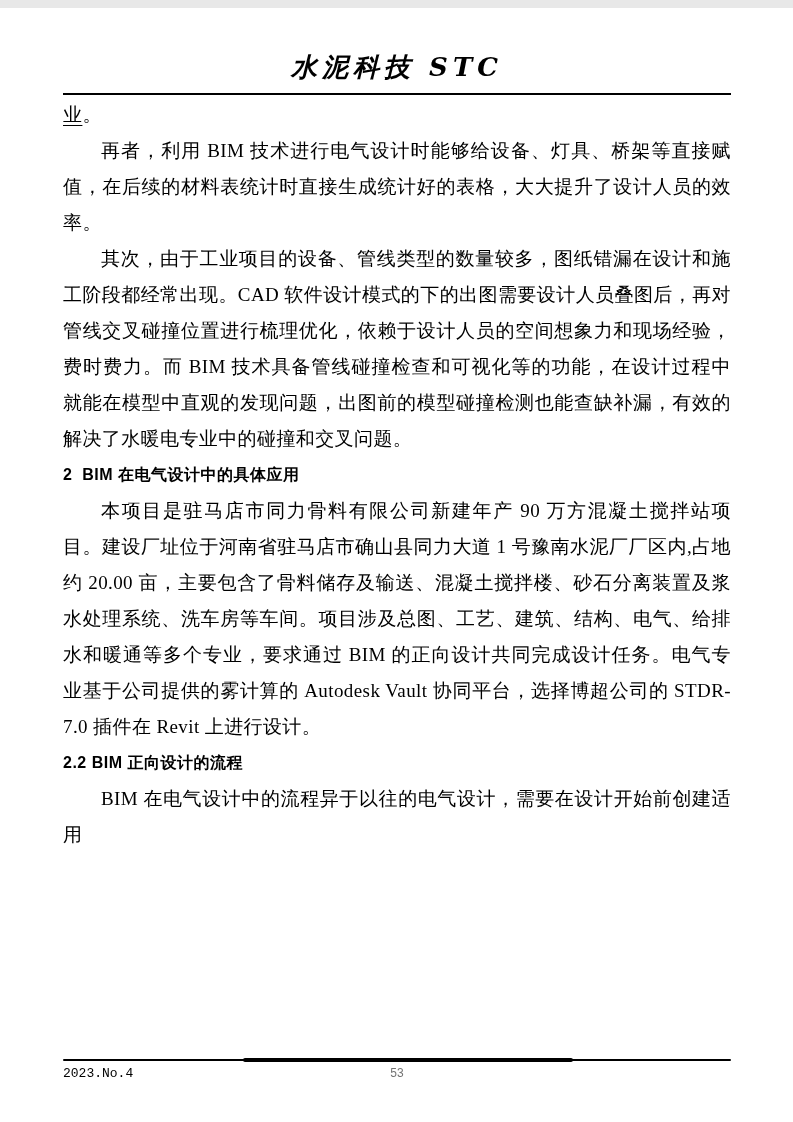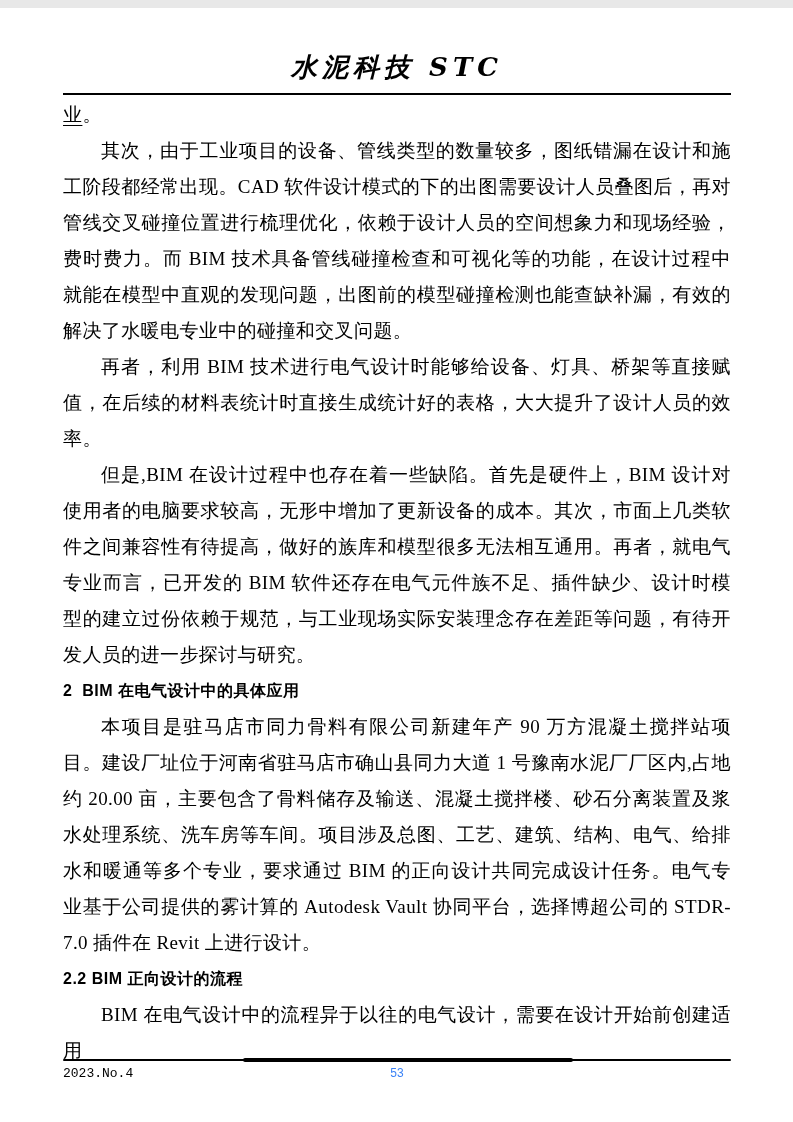--- a/index.html
+++ b/index.html
@@ -92,21 +92,21 @@
   }
   .page-number {
     position: absolute;
     left: 63px;
     top: 1057px;
     width: 668px;
     text-align: center;
     font-family: "Liberation Sans", "DejaVu Sans", sans-serif;
     font-size: 12px;
     line-height: 16px;
-    color: #3b82f6;
+    color: #737373;
   }
   .issue-number {
     position: absolute;
     left: 63px;
     top: 1057px;
     width: 668px;
     text-align: left;
     font-family: Liberation Mono, monospace;
     font-size: 13px;
     line-height: 17px;
@@ -122,25 +122,24 @@
 
     <div class="header">
       <div class="journal-title">水泥科技 STC</div>
       <div class="header-rule"></div>
     </div>
 
     <div class="content">
 
       <p class="no-indent"><span class="underlined">业</span><span>。</span></p>
 
+      <p class="body-para">再者，利用 BIM 技术进行电气设计时能够给设备、灯具、桥架等直接赋值，在后续的材料表统计时直接生成统计好的表格，大大提升了设计人员的效率。</p>
+
       <p class="body-para">其次，由于工业项目的设备、管线类型的数量较多，图纸错漏在设计和施工阶段都经常出现。CAD 软件设计模式的下的出图需要设计人员叠图后，再对管线交叉碰撞位置进行梳理优化，依赖于设计人员的空间想象力和现场经验，费时费力。而 BIM 技术具备管线碰撞检查和可视化等的功能，在设计过程中就能在模型中直观的发现问题，出图前的模型碰撞检测也能查缺补漏，有效的解决了水暖电专业中的碰撞和交叉问题。</p>
 
-      <p class="body-para">再者，利用 BIM 技术进行电气设计时能够给设备、灯具、桥架等直接赋值，在后续的材料表统计时直接生成统计好的表格，大大提升了设计人员的效率。</p>
-
-      <p class="body-para">但是,BIM 在设计过程中也存在着一些缺陷。首先是硬件上，BIM 设计对使用者的电脑要求较高，无形中增加了更新设备的成本。其次，市面上几类软件之间兼容性有待提高，做好的族库和模型很多无法相互通用。再者，就电气专业而言，已开发的 BIM 软件还存在电气元件族不足、插件缺少、设计时模型的建立过份依赖于规范，与工业现场实际安装理念存在差距等问题，有待开发人员的进一步探讨与研究。</p>
 
       <h2 class="sec-heading">2  BIM 在电气设计中的具体应用</h2>
 
 
       <p class="body-para">本项目是驻马店市同力骨料有限公司新建年产 90 万方混凝土搅拌站项目。建设厂址位于河南省驻马店市确山县同力大道 1 号豫南水泥厂厂区内,占地约 20.00 亩，主要包含了骨料储存及输送、混凝土搅拌楼、砂石分离装置及浆水处理系统、洗车房等车间。项目涉及总图、工艺、建筑、结构、电气、给排水和暖通等多个专业，要求通过 BIM 的正向设计共同完成设计任务。电气专业基于公司提供的雾计算的 Autodesk Vault 协同平台，选择博超公司的 STDR-7.0 插件在 Revit 上进行设计。</p>
 
       <h3 class="sec-heading">2.2 BIM 正向设计的流程</h3>
 
       <p class="body-para">BIM 在电气设计中的流程异于以往的电气设计，需要在设计开始前创建适用</p>
 

